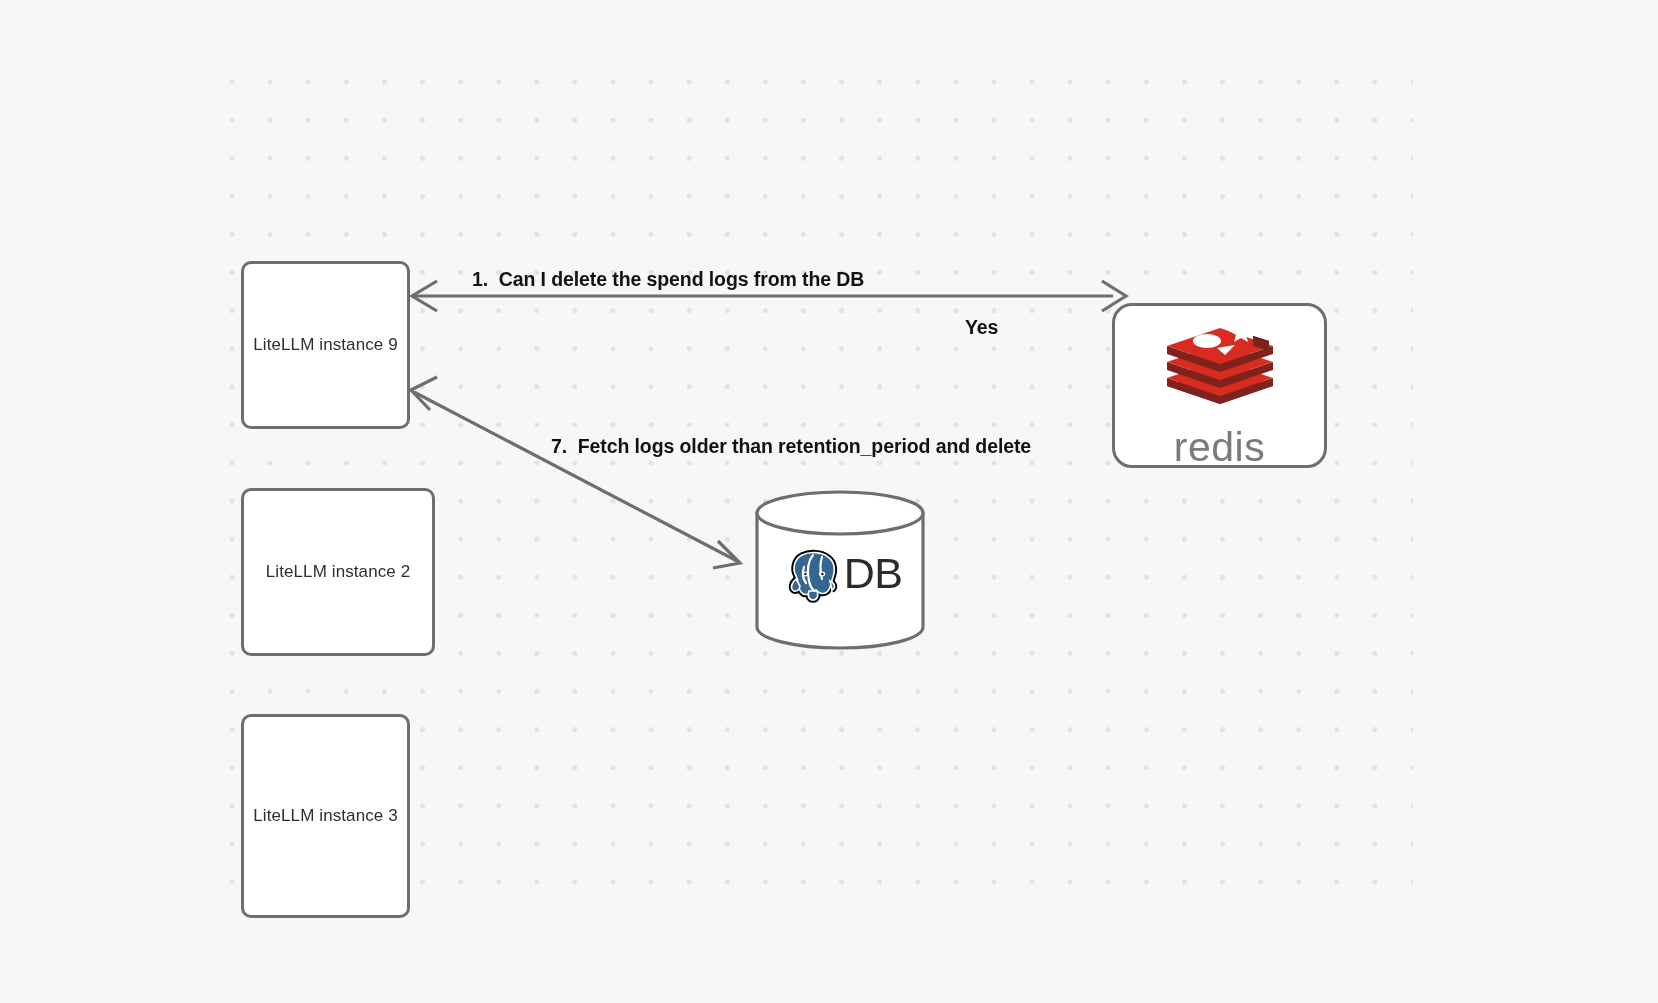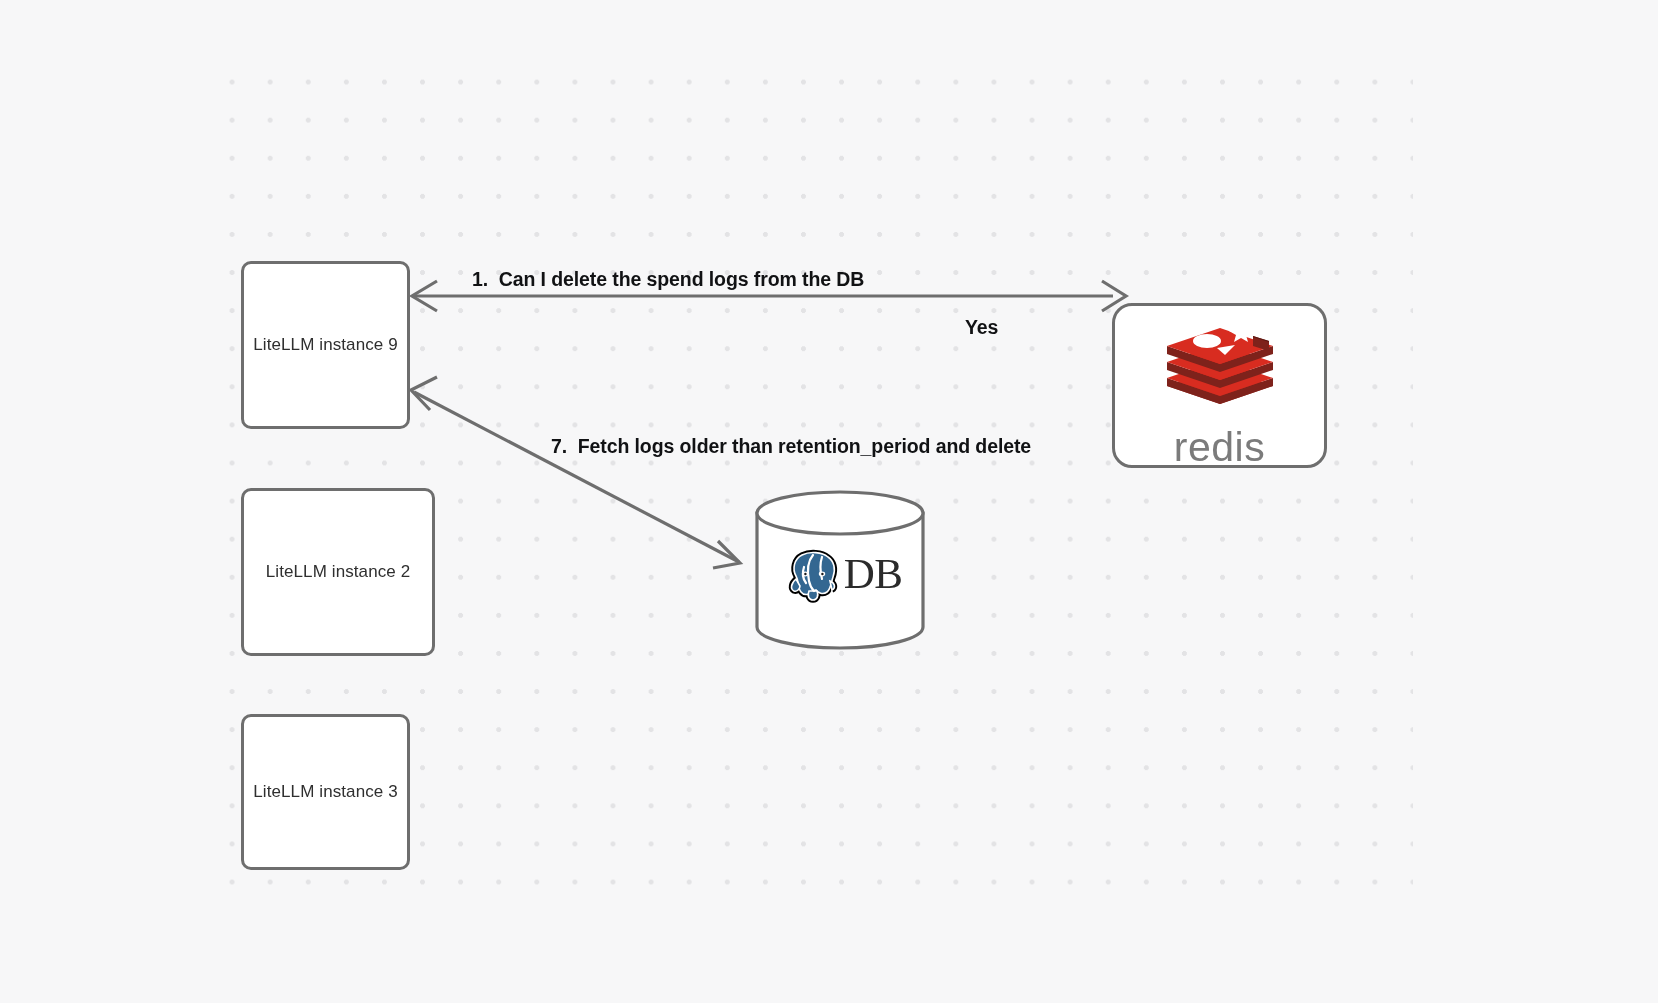--- a/index.html
+++ b/index.html
@@ -38,21 +38,21 @@
   }
   .node-label {
     font-size: 17px;
     color: #2f2f2f;
     font-family: "Liberation Sans", sans-serif;
     letter-spacing: 0.1px;
     white-space: nowrap;
   }
   #llm-1 { left: 241px; top: 261px; width: 169px; height: 168px; }
   #llm-2 { left: 241px; top: 488px; width: 194px; height: 168px; }
-  #llm-3 { left: 241px; top: 714px; width: 169px; height: 156px; }
+  #llm-3 { left: 241px; top: 714px; width: 169px; height: 204px; }
 
   #redis-node {
     position: absolute;
     left: 1112px;
     top: 263px;
     width: 215px;
     height: 165px;
     background: #ffffff;
     border: 3px solid #6e6e6e;
     border-radius: 20px;
@@ -180,17 +180,17 @@
         <g fill="none" stroke="#ffffff" stroke-width="2.2" stroke-linecap="round">
           <path d="M31 14 C26 20 25 30 27 40 C28 45 30 48 32 50"></path>
           <path d="M40 16 C38 22 38 30 40 38"></path>
           <path d="M22 26 C20 32 21 38 24 42"></path>
         </g>
         <ellipse cx="23" cy="33" rx="3.2" ry="2.4" fill="#ffffff"></ellipse>
         <ellipse cx="40" cy="33" rx="3.2" ry="2.4" fill="#ffffff"></ellipse>
         <circle cx="23.4" cy="33" r="1.2" fill="#1a1a1a"></circle>
         <circle cx="40.4" cy="33" r="1.2" fill="#1a1a1a"></circle>
       </svg>
-      <span style="font-size:43px;color:#2b2b2b;font-family:Liberation Serif, serif;letter-spacing:-0.5px;margin-left:-2px;">DB</span>
+      <span style="font-size:43px;color:#2b2b2b;font-family:Liberation Sans, sans-serif;letter-spacing:-0.5px;margin-left:-2px;">DB</span>
     </div>
   </div>
 
 </div>
 
 </body></html>

